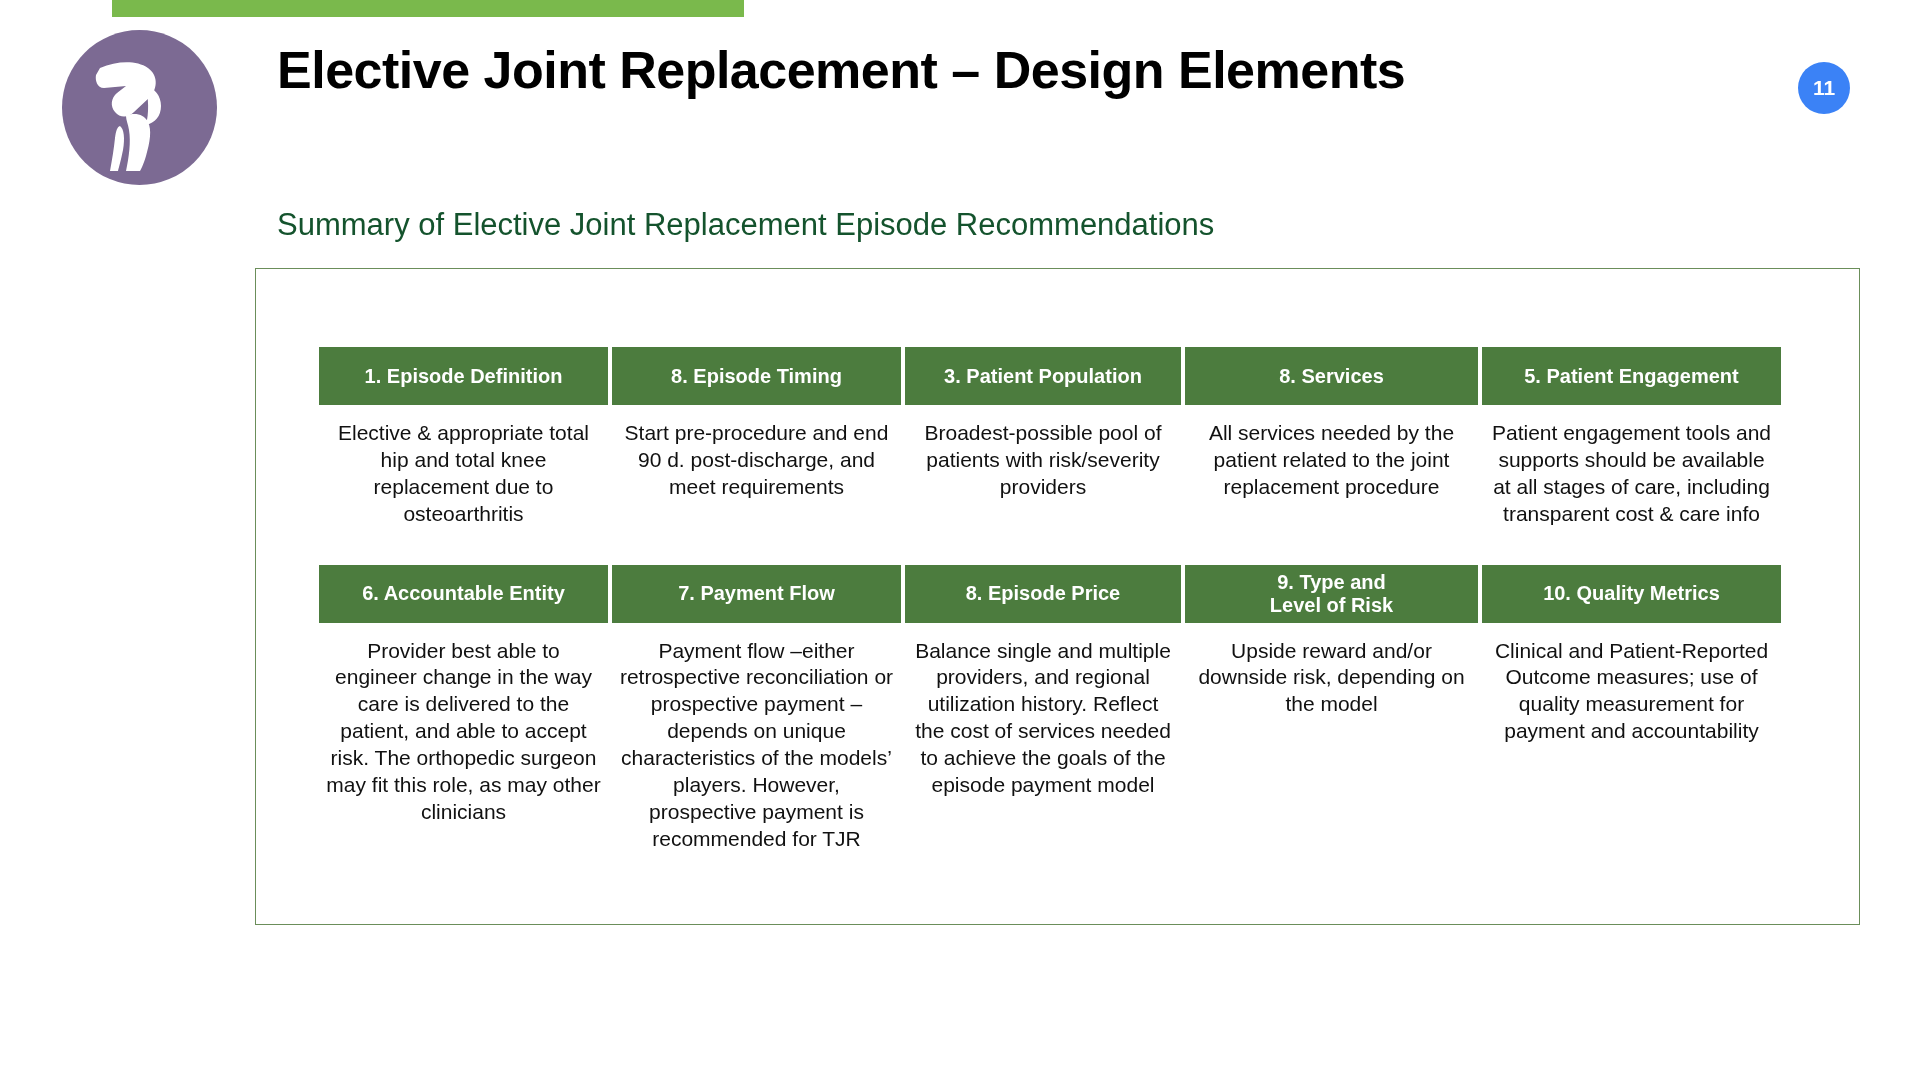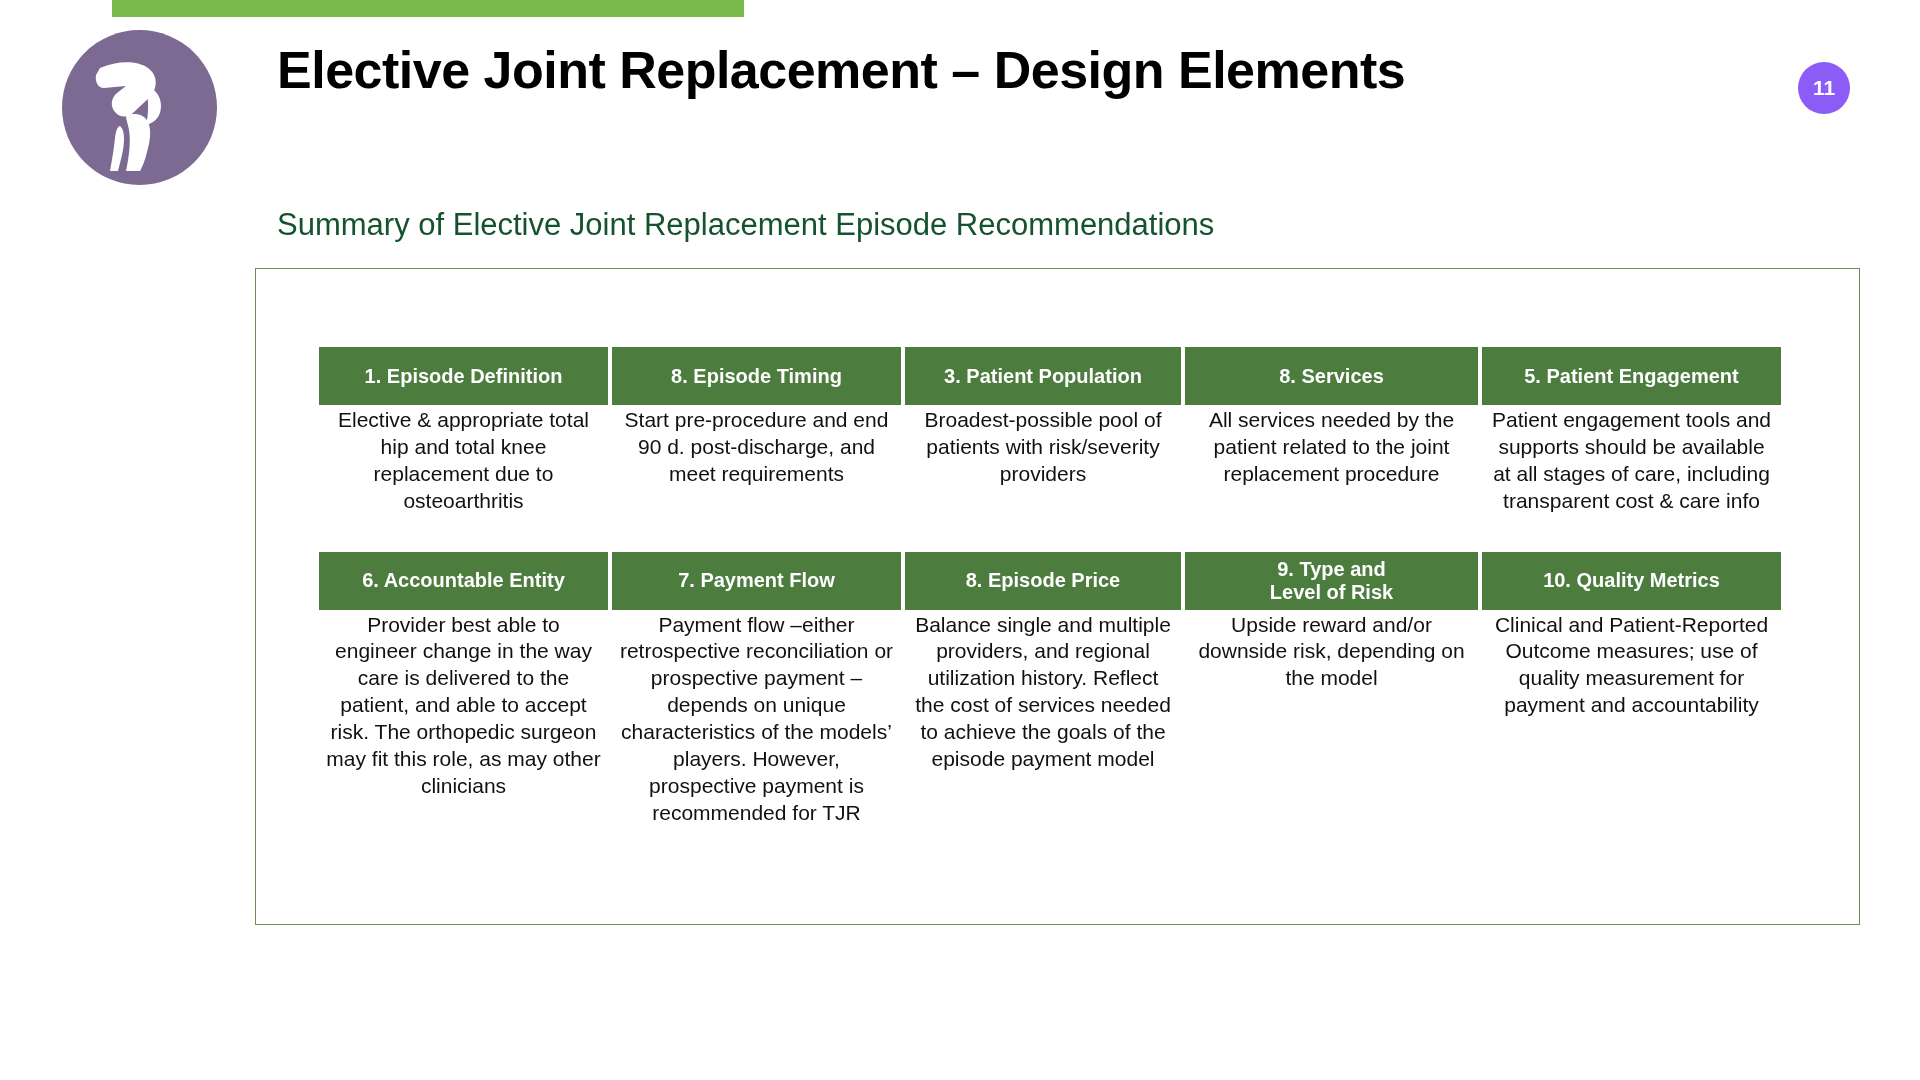--- a/index.html
+++ b/index.html
@@ -40,21 +40,21 @@
   .subtitle {
     position: absolute; left: 277px; top: 207px;
     width: 1200px;
     font-size: 31px; color: #14532d; font-weight: normal;
   }
 
   
   .page-badge {
     position: absolute; left: 1798px; top: 62px;
     width: 52px; height: 52px; border-radius: 50%;
-    background: #8b5cf6; color: #fff;
+    background: #3b82f6; color: #fff;
     font-size: 21px; font-weight: bold;
     display: flex; align-items: center; justify-content: center;
   }
 
   
   .panel {
     position: absolute; left: 255px; top: 268px;
     width: 1605px; height: 657px;
     border: 1px solid #6B8E5A;
     background: #fff;
@@ -84,21 +84,21 @@
     font-size: 20px;
     height: 58px;
     display: flex; align-items: center; justify-content: center;
     text-align: center;
     line-height: 1.12;
     padding: 0 4px;
   }
   .hdr.two-line { height: 58px; }
 
   .body-txt {
-    margin-top: 2px;
+    margin-top: 15px;
     text-align: center;
     font-size: 21px;
     line-height: 1.28;
     color: #111;
     padding: 0 6px;
     white-space: pre-line;
   }
 
   
   .logo { position: absolute; left: 44px; top: 995px; width: 270px; height: 70px; }

